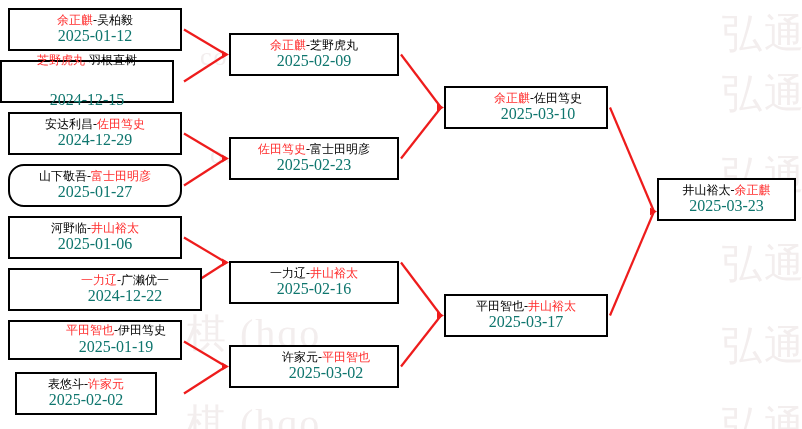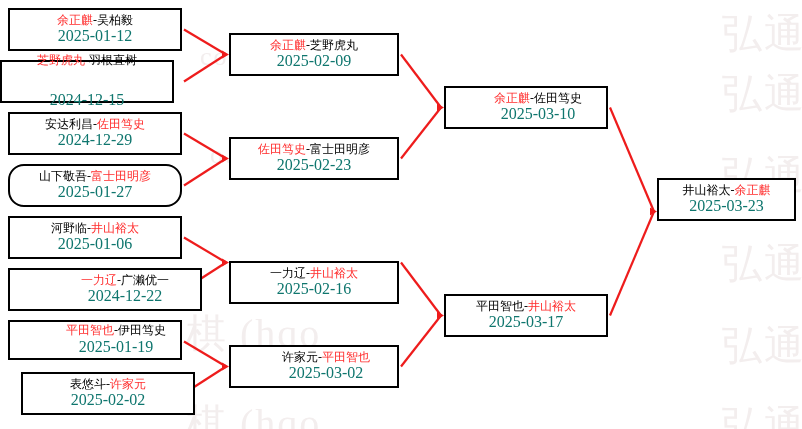--- a/index.html
+++ b/index.html
@@ -138,21 +138,21 @@
         <div class="date">2025-01-06</div>
       </div>
       <div class="box" style="left: 8px; top: 268px; width: 194px; height: 43px; padding-left: 40px;">
         <div class="players"><span class="p-win">一力辽</span><span class="sep">-</span><span class="p-lose">广濑优一</span></div>
         <div class="date">2024-12-22</div>
       </div>
       <div class="box" style="left: 8px; top: 320px; width: 174px; height: 40px; padding-left: 42px;">
         <div class="players"><span class="p-win">平田智也</span><span class="sep">-</span><span class="p-lose">伊田笃史</span></div>
         <div class="date">2025-01-19</div>
       </div>
-      <div class="box" style="left: 21px; top: 372px; width: 174px; height: 43px;">
+      <div class="box" style="left: 15px; top: 372px; width: 142px; height: 43px;">
         <div class="players"><span class="p-lose">表悠斗</span><span class="sep">-</span><span class="p-win">许家元</span></div>
         <div class="date">2025-02-02</div>
       </div>
       <div class="box" style="left: 229px; top: 33px; width: 170px; height: 43px;">
         <div class="players"><span class="p-win">余正麒</span><span class="sep">-</span><span class="p-lose">芝野虎丸</span></div>
         <div class="date">2025-02-09</div>
       </div>
       <div class="box" style="left: 229px; top: 137px; width: 170px; height: 43px;">
         <div class="players"><span class="p-win">佐田笃史</span><span class="sep">-</span><span class="p-lose">富士田明彦</span></div>
         <div class="date">2025-02-23</div>

